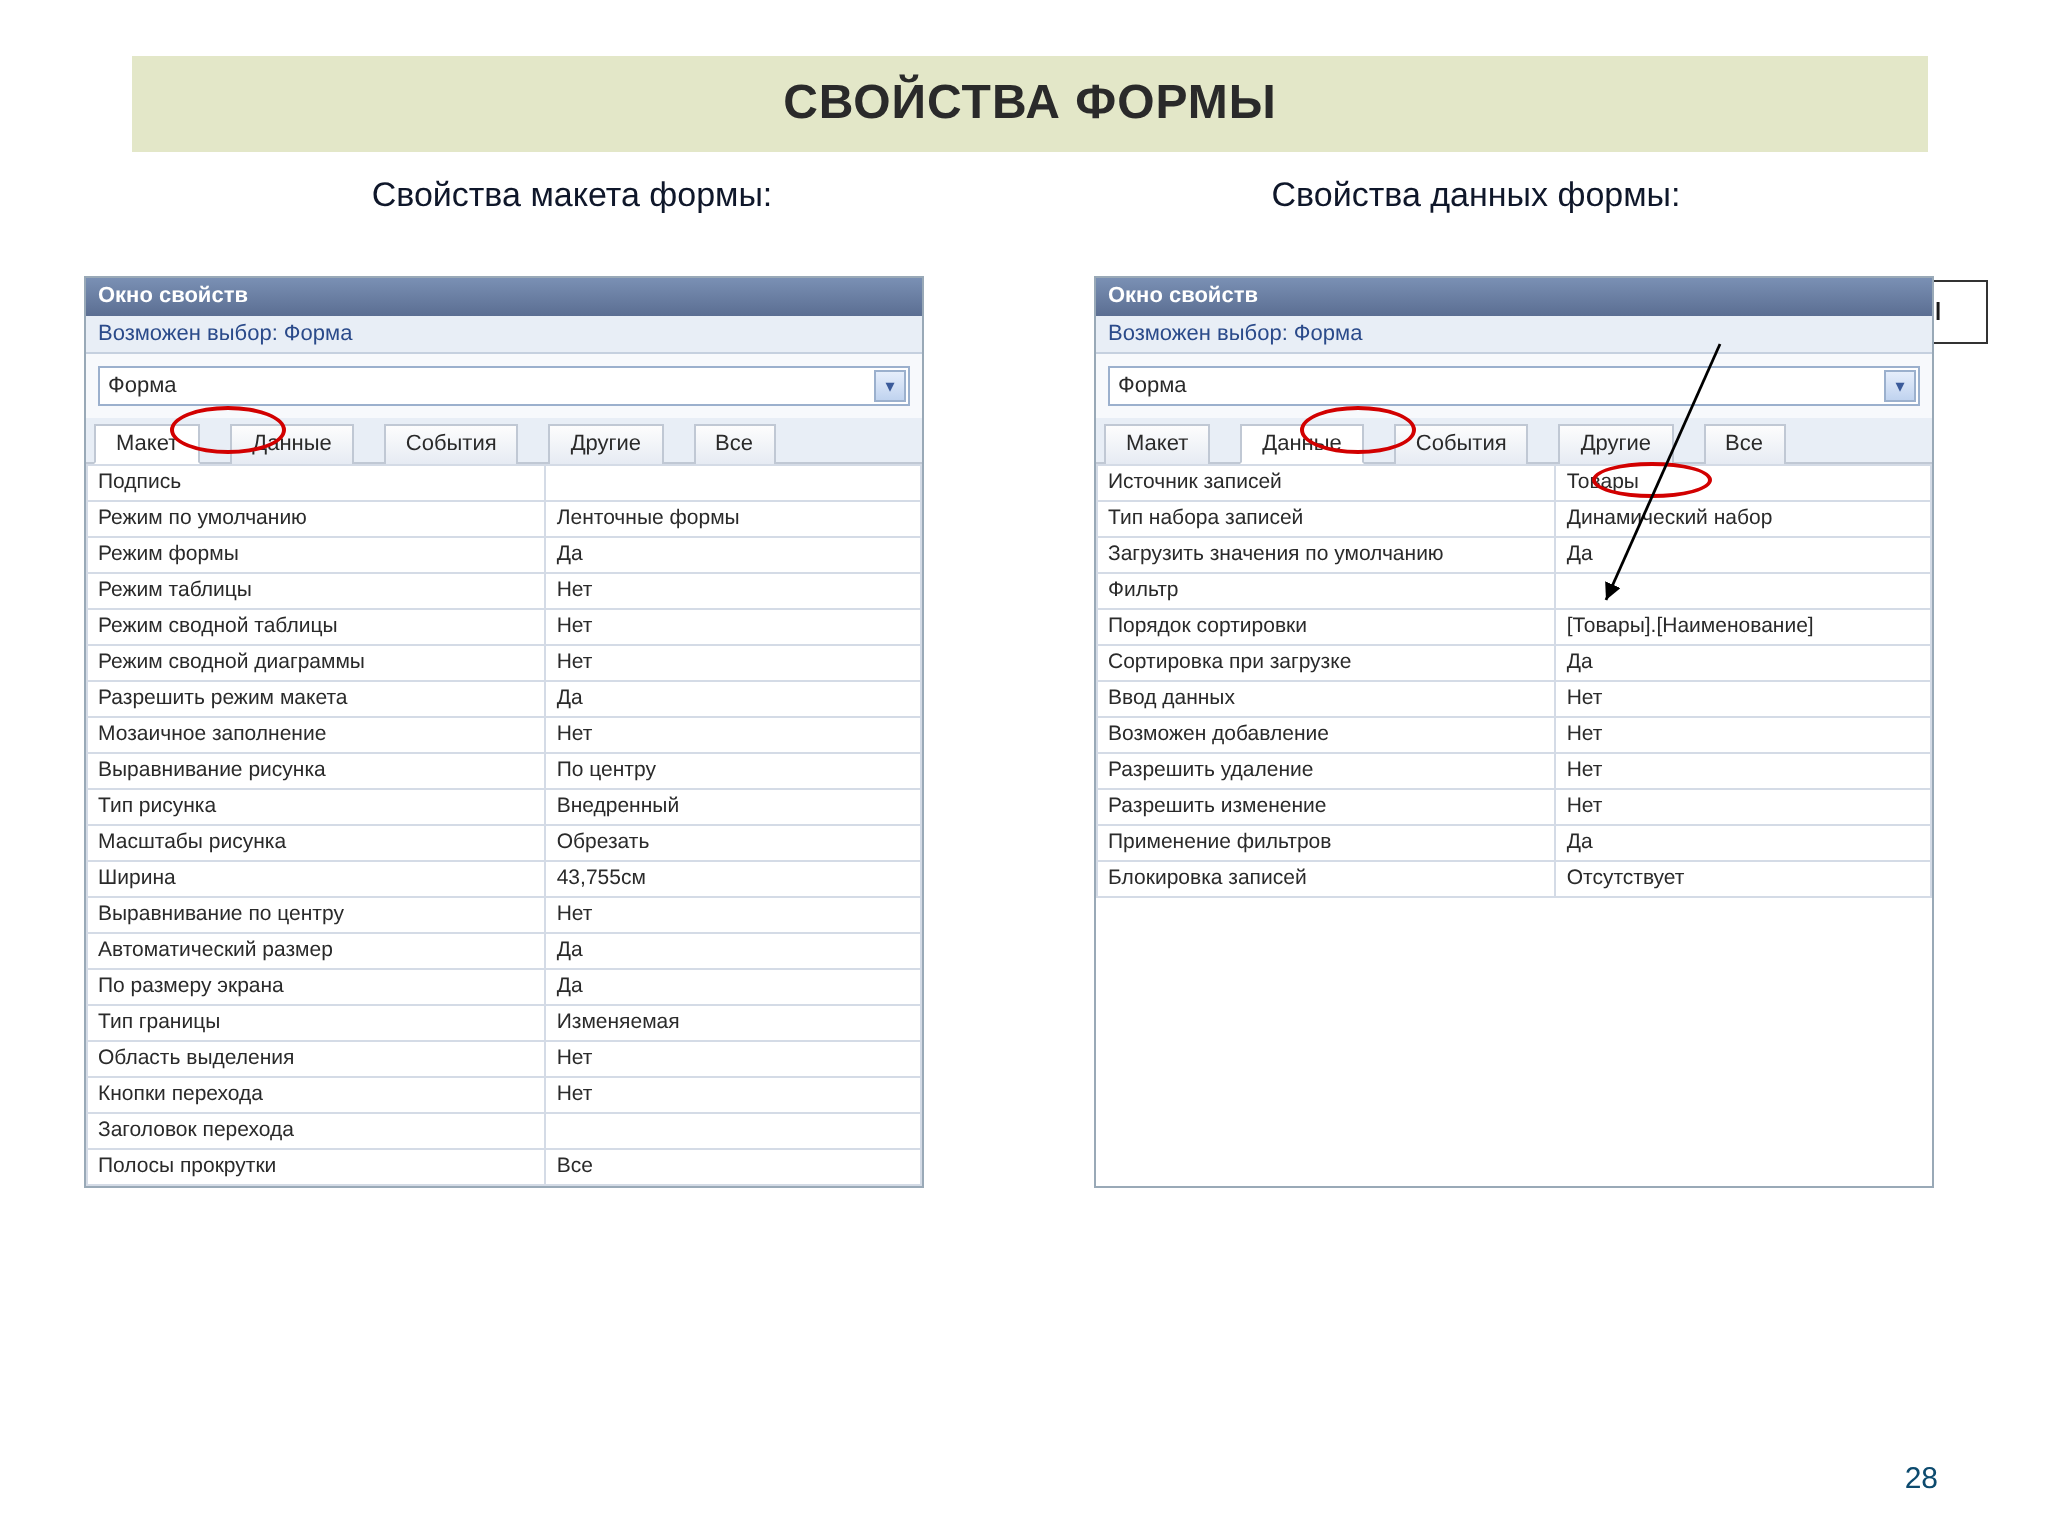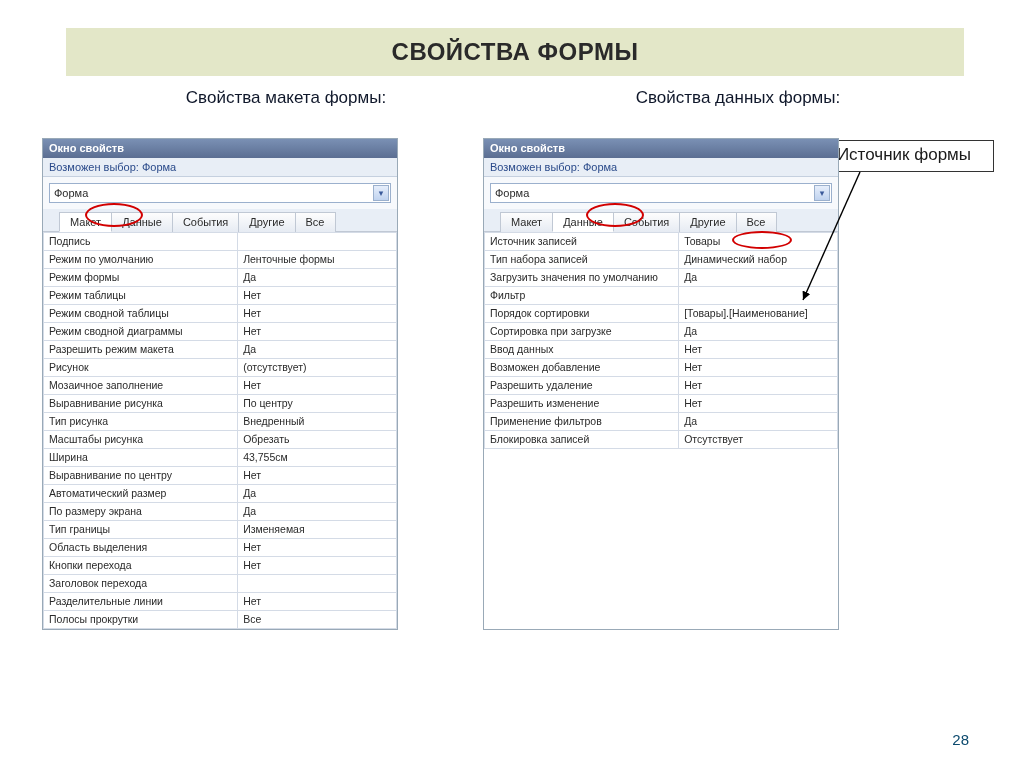--- a/index.html
+++ b/index.html
@@ -49,21 +49,21 @@
     color: #1a1a1a;
     font-family: Arial, sans-serif;
   }
   .panels {
     display: flex;
     gap: 85px;
     padding: 0 0 0 42px;
     margin-top: 30px;
   }
   .panel {
-    width: 356px;
+    width: 420px;
     background: #fff;
     border: 1px solid #99a9b7;
     font-size: 11px;
     color: #2a2a2a;
     position: relative;
   }
   .panel-titlebar {
     background: linear-gradient(to bottom, #7a90b4 0%, #5b6e92 100%);
     color: #fff;
     padding: 3px 6px 4px 6px;
@@ -102,23 +102,23 @@
     border: 1px solid #9bb0cd;
     display: flex;
     align-items: center;
     justify-content: center;
     color: #3a5a9a;
     font-size: 9px;
   }
   .tabstrip {
     display: flex;
     background: #e8eef6;
-    padding: 2px 4px 0 16px;
+    padding: 2px 4px 0 4px;
     border-bottom: 1px solid #c0c8d4;
-    gap: 0;
+    gap: 16px;
   }
   .tab {
     padding: 3px 10px 3px 10px;
     border: 1px solid #c0c8d4;
     background: linear-gradient(to bottom, #fdfdfd 0%, #e6ebf3 100%);
     font-size: 11px;
     margin-right: -1px;
     border-bottom: none;
     color: #2a2a2a;
     position: relative;
@@ -236,24 +236,20 @@
           </tr>
           <tr>
             <td class="k">Режим сводной диаграммы</td>
             <td class="v">Нет</td>
           </tr>
           <tr>
             <td class="k">Разрешить режим макета</td>
             <td class="v">Да</td>
           </tr>
           <tr>
-            <td class="k">Рисунок</td>
-            <td class="v">(отсутствует)</td>
-          </tr>
-          <tr>
             <td class="k">Мозаичное заполнение</td>
             <td class="v">Нет</td>
           </tr>
           <tr>
             <td class="k">Выравнивание рисунка</td>
             <td class="v">По центру</td>
           </tr>
           <tr>
             <td class="k">Тип рисунка</td>
             <td class="v">Внедренный</td>
@@ -286,24 +282,20 @@
             <td class="k">Область выделения</td>
             <td class="v">Нет</td>
           </tr>
           <tr>
             <td class="k">Кнопки перехода</td>
             <td class="v">Нет</td>
           </tr>
           <tr>
             <td class="k">Заголовок перехода</td>
             <td class="v"></td>
-          </tr>
-          <tr>
-            <td class="k">Разделительные линии</td>
-            <td class="v">Нет</td>
           </tr>
           <tr>
             <td class="k">Полосы прокрутки</td>
             <td class="v">Все</td>
           </tr>
         </tbody>
       </table>
     <div class="circ" style="top:64px; left:42px; width:58px; height:24px;"></div>
   </div>
 

